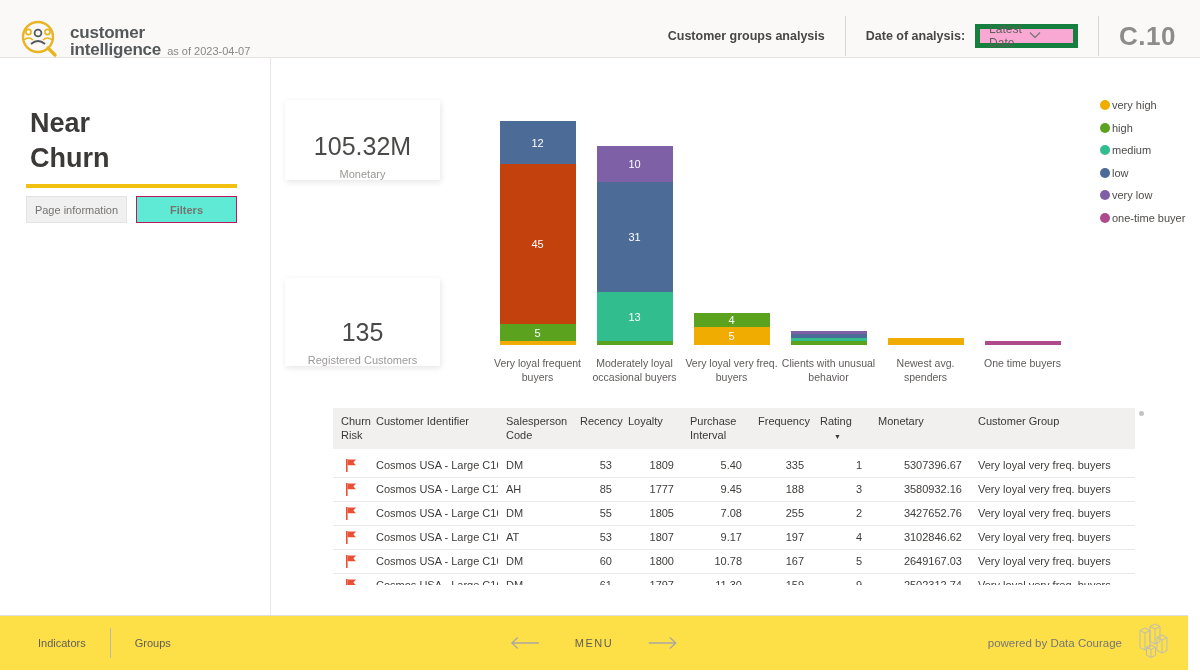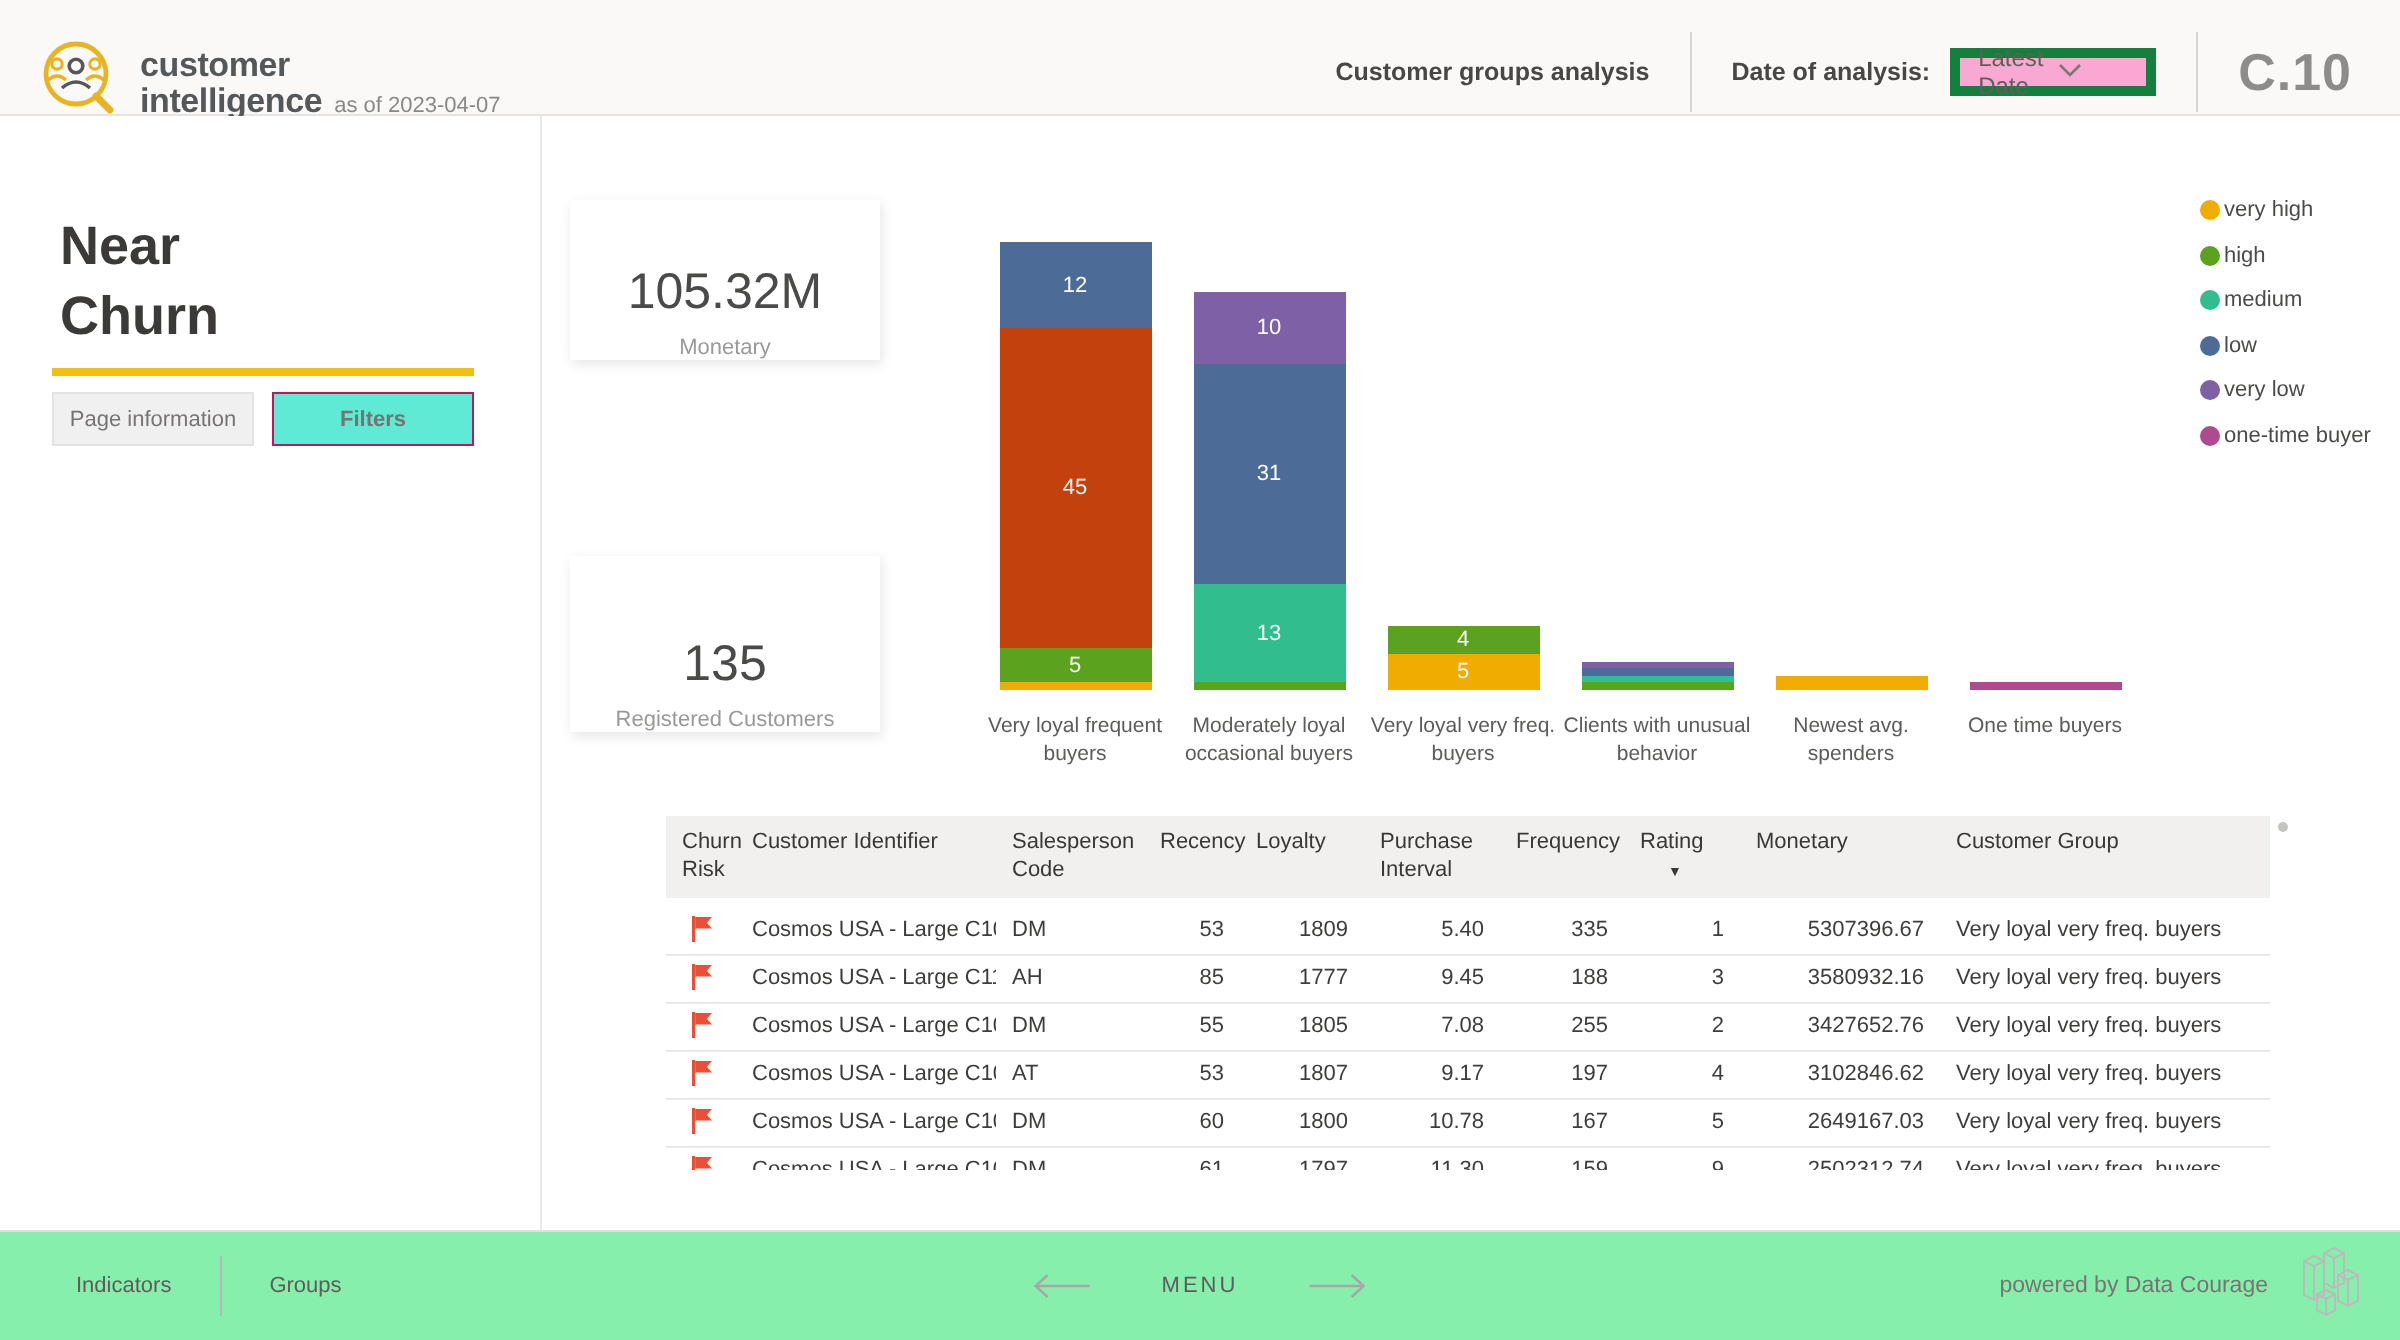--- a/index.html
+++ b/index.html
@@ -61,21 +61,21 @@
   td { font-size:11px; color:#3F3D3B; padding:4px 8px; height:23px; line-height:15px;
        border-top:1px solid #EAE9E8; white-space:nowrap; overflow:hidden; }
   .c0{width:35px;} .c1{width:130px;} .c2{width:74px;} .c3{width:48px;} .c4{width:62px;}
   .c5{width:68px;} .c6{width:62px;} .c7{width:58px;} .c8{width:100px;} .c9{width:165px;}
   td.c3,td.c4,td.c5,td.c6,td.c7,td.c8 { text-align:right; padding-right:8px; }
   td.c0 { padding:4px 0 0 12px; border-top:1px solid #EAE9E8; }
   .sort { display:block; font-size:7px; color:#3A3836; margin-top:4px; margin-left:14px; }
   .scroll-dot { position:absolute; left:1139px; top:353px; width:5px; height:5px; border-radius:50%; background:#C5C3C1; }
 
   
-  .footer { position:absolute; bottom:0; left:0; right:0; height:55px; background:#86efac;
+  .footer { position:absolute; bottom:0; left:0; right:12px; height:55px; background:#fde047;
             border-top:1px solid #E0DFDD; display:flex; align-items:center; }
   .foot-tabs { display:flex; align-items:center; margin-left:38px; }
   .foot-tab { font-size:11px; color:#5F5D5B; cursor:pointer; }
   .foot-div { width:1px; height:30px; background:#B9B7B5; margin:0 24px; }
   .foot-center { position:absolute; left:50%; transform:translateX(-50%); display:flex; align-items:center; }
   .menu-label { font-size:11px; letter-spacing:1.5px; color:#5F5D5B; margin:0 34px; }
   .nav-arrow { cursor:pointer; display:flex; align-items:center; }
   .foot-right { margin-left:auto; display:flex; align-items:center; margin-right:18px; }
   .powered { font-size:11.5px; color:#777573; margin-right:12px; }
 </style>

